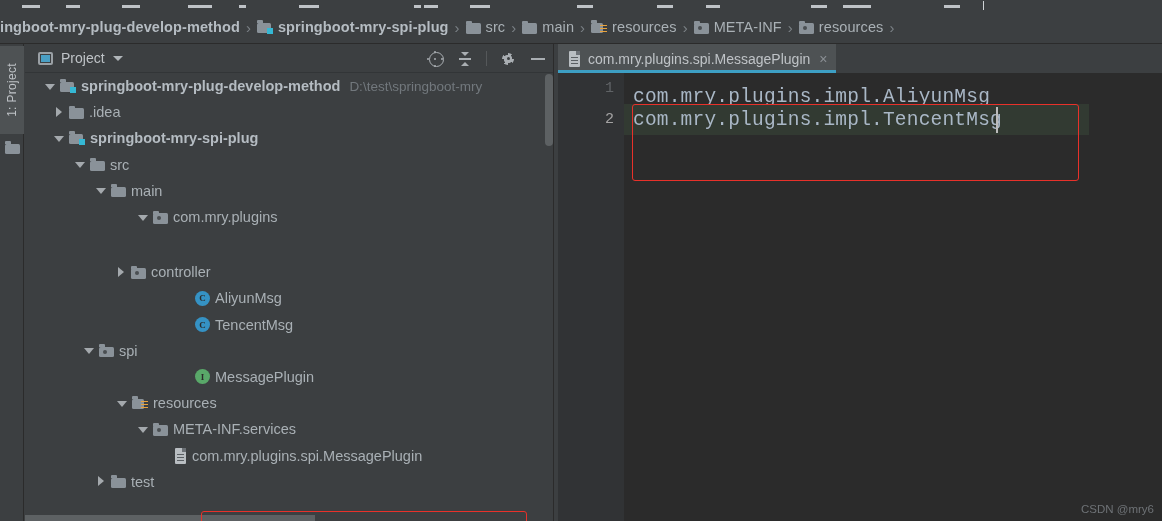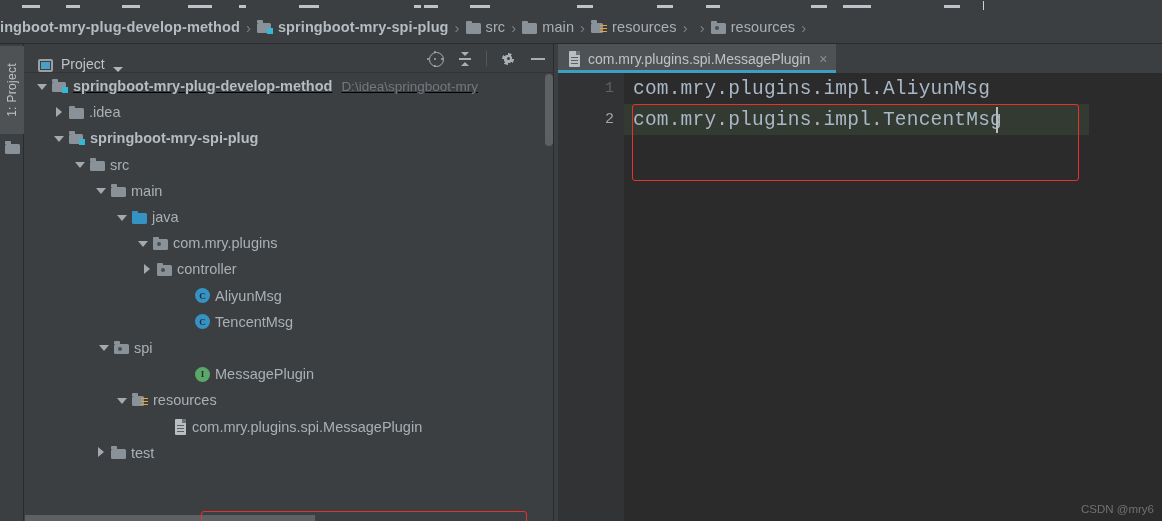--- a/index.html
+++ b/index.html
@@ -143,21 +143,21 @@
     position:absolute; left:5px; top:96px;
   }
 
   
   .project-panel {
     position:absolute; left:25px; top:44px; width:528px; height:477px;
     background:#3c3f41;
   }
   .panel-head {
     position:relative; height:29px; width:100%;
-    display:flex; align-items:flex-end;
+    display:flex; align-items:center;
     border-bottom:1px solid #323537;
   }
   .panel-head .phicon {
     margin-left:13px; width:15px; height:13px;
     background:#3c3f41; border:2px solid #9aa0a5; border-radius:2px;
     position:relative;
   }
   .panel-head .phicon::after {
     content:""; position:absolute; left:1px; top:1px; right:1px; bottom:1px;
     background:#4a9fc4;
@@ -390,20 +390,28 @@
       <span class="crumb-sep">›</span>
       <div class="crumb">
         <span class="ic ic-res">
           <span class="tab"></span>
           <span class="bd"></span>
           <span class="lines"></span>
         </span>
         <span class="ctext">resources</span>
       </div>
       <span class="crumb-sep">›</span>
+      <div class="crumb">
+        <span class="ic ic-pkg">
+          <span class="tab"></span>
+          <span class="bd"></span>
+          <span class="dot"></span>
+        </span>
+        <span class="ctext">META-INF</span>
+      </div>
       <span class="crumb-sep">›</span>
       <div class="crumb">
         <span class="ic ic-pkg">
           <span class="tab"></span>
           <span class="bd"></span>
           <span class="dot"></span>
         </span>
         <span class="ctext">resources</span>
       </div>
       <span class="crumb-sep">›</span>
@@ -432,29 +440,29 @@
         </div>
         <div class="tsep"></div>
         <div class="tbtn tb-gear">
             <span class="hole"></span>
           </div>
         <div class="tbtn tb-min"></div>
       </div>
     </div>
 
     <div class="tree" id="tree">
-        <div class="trow bold" style="padding-left: 12px; text-decoration: underline;">
+        <div class="trow bold" style="padding-left: 20px;">
           <span class="arrow down"></span>
           <span class="ic ic-module">
             <span class="tab"></span>
             <span class="bd"></span>
             <span class="badge"></span>
           </span>
           <span class="tlabel">springboot-mry-plug-develop-method</span>
-          <span class="tpath">D:\idea\springboot-mry</span>
+          <span class="tpath">D:\test\springboot-mry</span>
         </div>
         <div class="trow" style="padding-left: 29px;">
           <span class="arrow right"></span>
           <span class="ic ic-folder">
             <span class="tab"></span>
             <span class="bd"></span>
           </span>
           <span class="tlabel">.idea</span>
         </div>
         <div class="trow bold" style="padding-left: 29px;">
@@ -475,57 +483,49 @@
           <span class="tlabel">src</span>
         </div>
         <div class="trow" style="padding-left: 71px;">
           <span class="arrow down"></span>
           <span class="ic ic-folder">
             <span class="tab"></span>
             <span class="bd"></span>
           </span>
           <span class="tlabel">main</span>
         </div>
-        <div class="trow" style="padding-left: 92px;">
-          <span class="arrow down"></span>
-          <span class="ic ic-folder src">
-            <span class="tab"></span>
-            <span class="bd"></span>
-          </span>
-          <span class="tlabel">java</span>
-        </div>
         <div class="trow" style="padding-left: 113px;">
           <span class="arrow down"></span>
           <span class="ic ic-pkg">
             <span class="tab"></span>
             <span class="bd"></span>
             <span class="dot"></span>
           </span>
           <span class="tlabel">com.mry.plugins</span>
         </div>
-        <div class="trow" style="padding-left: 117px;">
+        <div class="trow" style="padding-left: 91px; margin-top: 29px;">
           <span class="arrow right"></span>
           <span class="ic ic-pkg">
             <span class="tab"></span>
             <span class="bd"></span>
             <span class="dot"></span>
           </span>
           <span class="tlabel">controller</span>
         </div>
         <div class="trow" style="padding-left: 155px;">
           <span class="arrow none"></span>
           <span class="ic ic-circ cls">C</span>
           <span class="tlabel">AliyunMsg</span>
         </div>
         <div class="trow" style="padding-left: 155px;">
           <span class="arrow none"></span>
           <span class="ic ic-circ cls">C</span>
           <span class="tlabel">TencentMsg</span>
         </div>
-        <div class="trow" style="padding-left: 74px;">
+        <div class="trow" style="padding-left: 59px;">
           <span class="arrow down"></span>
           <span class="ic ic-pkg">
             <span class="tab"></span>
             <span class="bd"></span>
             <span class="dot"></span>
           </span>
           <span class="tlabel">spi</span>
         </div>
         <div class="trow" style="padding-left: 155px;">
           <span class="arrow none"></span>
@@ -533,20 +533,29 @@
           <span class="tlabel">MessagePlugin</span>
         </div>
         <div class="trow" style="padding-left: 92px;">
           <span class="arrow down"></span>
           <span class="ic ic-res">
             <span class="tab"></span>
             <span class="bd"></span>
             <span class="lines"></span>
           </span>
           <span class="tlabel">resources</span>
+        </div>
+        <div class="trow" style="padding-left: 113px;">
+          <span class="arrow down"></span>
+          <span class="ic ic-pkg">
+            <span class="tab"></span>
+            <span class="bd"></span>
+            <span class="dot"></span>
+          </span>
+          <span class="tlabel">META-INF.services</span>
         </div>
         <div class="trow" style="padding-left: 134px;">
           <span class="arrow none"></span>
           <span class="ic ic-file">
             <span class="pg"></span>
             <span class="fold"></span>
             <span class="ln" style="top:6px"></span>
             <span class="ln" style="top:9px"></span>
             <span class="ln" style="top:12px"></span>
           </span>
@@ -586,21 +595,21 @@
     </div>
 
     <div class="code-wrap">
       <div class="left-gutter-sliver"></div>
       <div class="gutter" id="gutter">
           <div class="gline" style="top: 7px;">1</div>
           <div class="gline cur" style="top: 38px;">2</div>
         </div>
       <div class="gutter-edge"></div>
       <div id="codelines">
-          <div class="codeline" style="top: 0px;">com.mry.plugins.impl.AliyunMsg</div>
+          <div class="codeline" style="top: 8px;">com.mry.plugins.impl.AliyunMsg</div>
           <div class="codeline active" style="top: 31px;">com.mry.plugins.impl.TencentMsg</div>
         </div>
       <div class="caret-bar" id="caret" style="top: 34px; left: 438.32px;"></div>
       <div class="redbox" id="redbox-editor"></div>
       <div class="watermark">CSDN @mry6</div>
     </div>
   </div>
 </div>
 
 </body></html>

